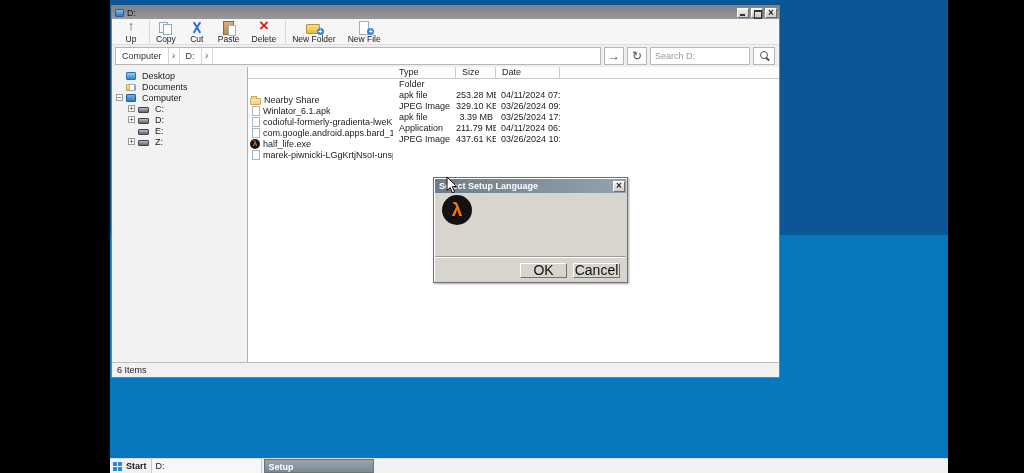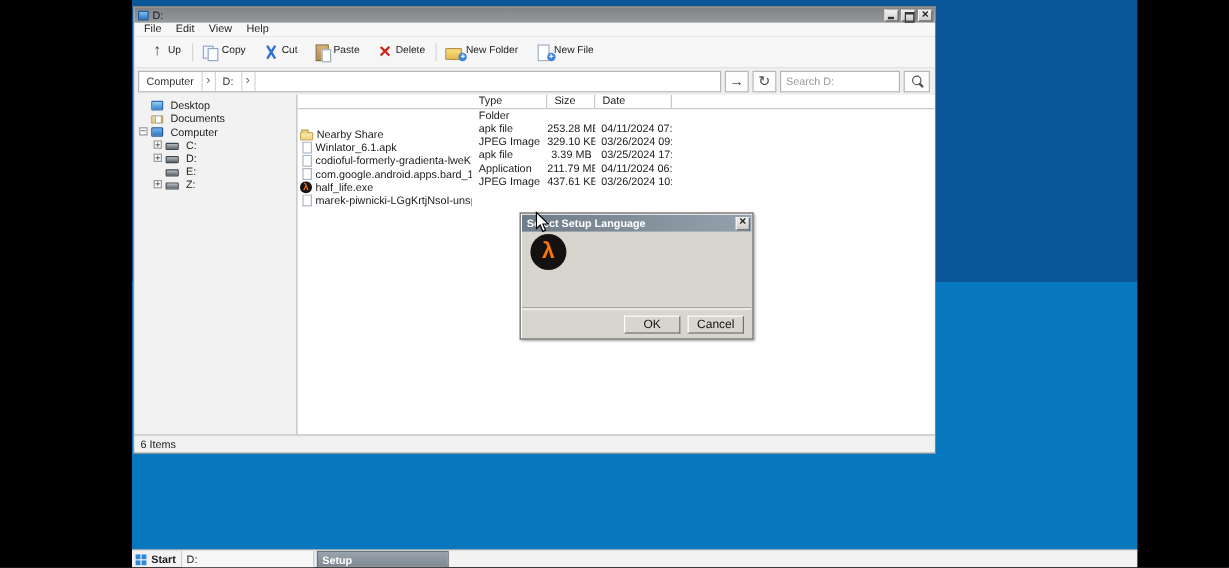--- a/index.html
+++ b/index.html
@@ -39,21 +39,21 @@
     border:1px solid #333; border-top-width:2px; }
   .wc-close::before { content:"\00d7"; position:absolute; left:50%; top:50%; transform:translate(-50%,-58%);
     font-size:10px; font-weight:bold; color:#222; }
 
   .menubar { height:12px; background:#f7f7f7; display:flex; align-items:center; padding-left:2px;
     border-bottom:1px solid #e7e7e7; flex:none; }
   .menu-item { font-size:9px; color:#222; padding:0 6px; line-height:11px; }
 
   .toolbar { height:26px; background:#f6f6f6; display:flex; align-items:center; padding-left:4px;
     border-bottom:1px solid #dedede; flex:none; }
-  .tb-item { display:flex; flex-direction:row; align-items:flex-start; justify-content:center;
+  .tb-item { display:flex; flex-direction:column; align-items:center; justify-content:center;
     padding:1px 6px 0; min-width:30px; }
   .tb-sep-before { border-left:1px solid #d6d6d6; margin-left:3px; }
   .tb-label { font-size:8.5px; color:#222; line-height:9px; white-space:nowrap; }
   .tbi { width:18px; height:13px; position:relative; margin-bottom:1px; }
   .tbi-up::before { content:"\2191"; position:absolute; left:50%; top:-3px; transform:translateX(-50%);
     font-size:13px; font-weight:bold; color:#40444a; }
   .tbi-copy::before { content:""; position:absolute; left:2px; top:1px; width:7px; height:9px;
     background:#f4f7fb; border:1px solid #93a9c6; }
   .tbi-copy::after { content:""; position:absolute; left:6px; top:3px; width:7px; height:9px;
     background:#fdfdfd; border:1px solid #93a9c6; }
@@ -163,21 +163,21 @@
     border:1px solid; border-color:#8a8a8a #ffffff #ffffff #8a8a8a; display:flex; }
   .combo-sel { flex:1; background:#2e62c9; color:#fff; font-size:9px; line-height:12px; padding-left:3px;
     white-space:nowrap; overflow:hidden; }
   .combo-btn { width:13px; background:linear-gradient(#f2f1ee,#cfccc5); border-left:1px solid #9a9a9a;
     position:relative; flex:none; }
   .combo-btn::before { content:"\25bc"; position:absolute; left:50%; top:50%; transform:translate(-50%,-50%);
     font-size:6px; color:#333; }
   .dlg-sep { position:absolute; left:1px; right:1px; top:78px; border-top:1px solid #9c9c9c;
     border-bottom:1px solid #fdfdfd; }
   .btn { position:absolute; top:85px; width:47px; height:15px; background:#d8d5cf; border:1px solid;
-    border-color:#fdfdfd #717171 #717171 #fdfdfd; font-size:10px; color:#111; text-align:center;
+    border-color:#fdfdfd #717171 #717171 #fdfdfd; font-size:14px; color:#111; text-align:center;
     line-height:13px; }
   .btn-ok { left:86px; }
   .btn-cancel { left:139px; }
 
   .cursor { position:absolute; left:446px; top:176px; z-index:50; }
 </style>
 </head>
 <body>
 
 <div class="screen">
@@ -187,27 +187,20 @@
 
     <div class="fm-window">
       <div class="titlebar">
         <span class="ti-icon"></span>
         <span class="ti-text">D:</span>
         <span class="wc wc-min"></span>
         <span class="wc wc-max"></span>
         <span class="wc wc-close"></span>
       </div>
 
-      <div class="menubar">
-
-      <span class="menu-item">File</span>
-          <span class="menu-item">Edit</span>
-          <span class="menu-item">View</span>
-          <span class="menu-item">Help</span>
-        </div>
 
       <div class="toolbar">
 
           <span class="tb-item">
             <span class="tbi tbi-up"></span>
             <span class="tb-label">Up</span>
           </span>
 
           <span class="tb-item tb-sep-before">
             <span class="tbi tbi-copy"></span>

